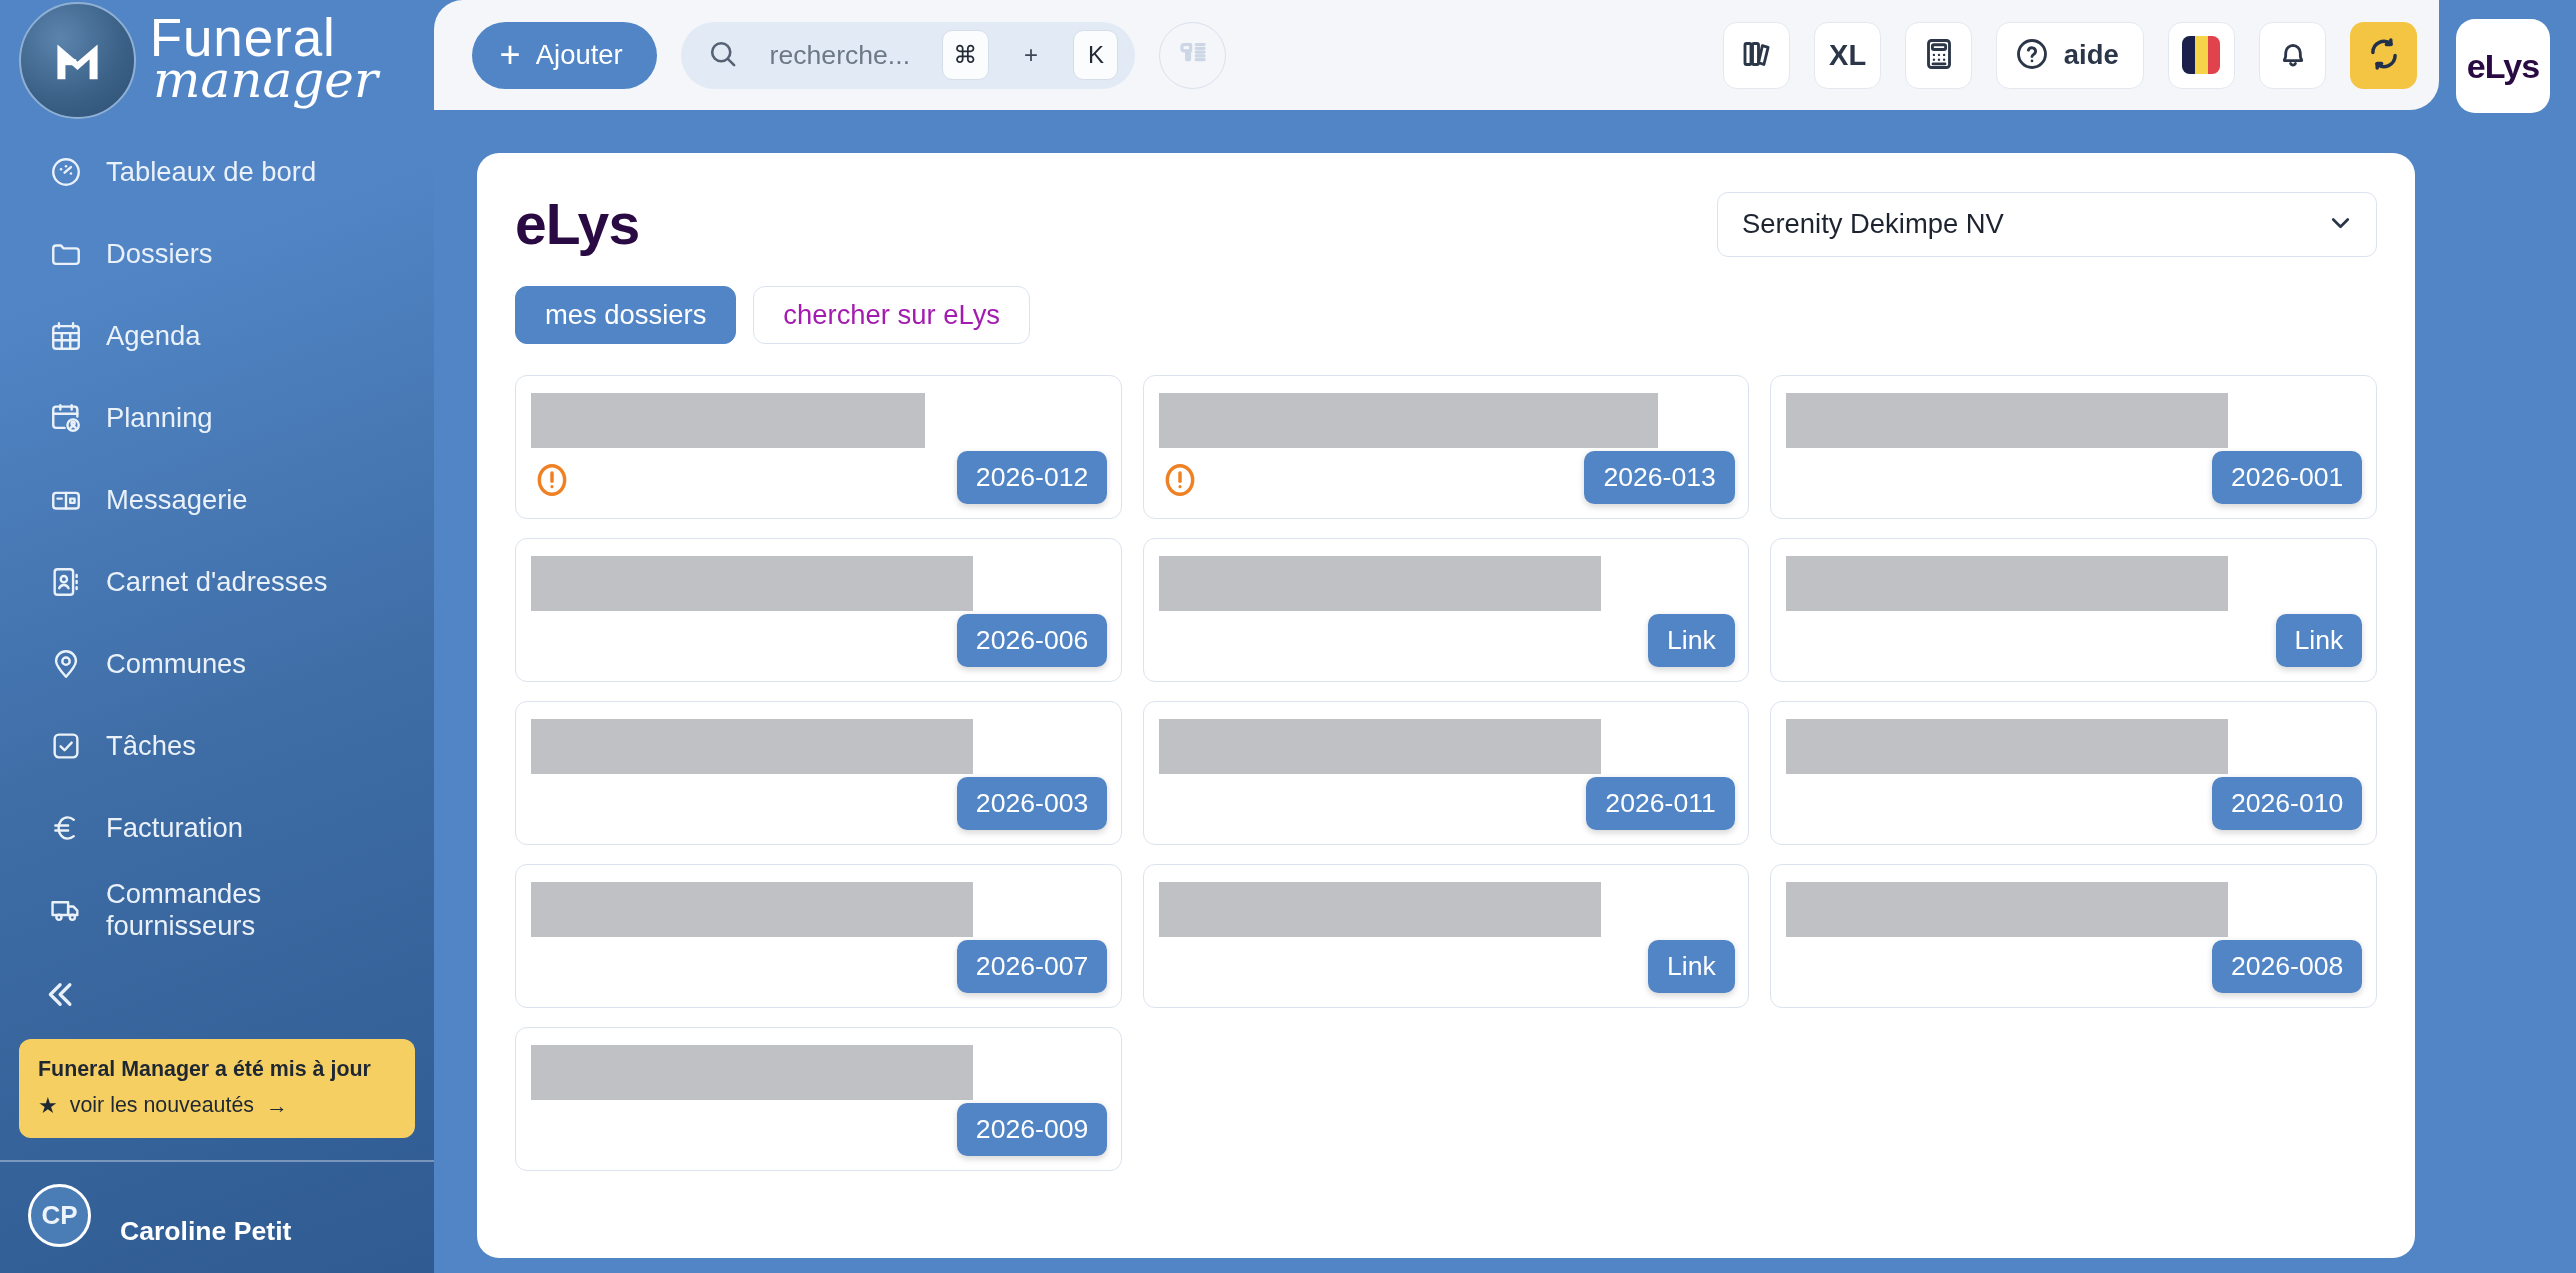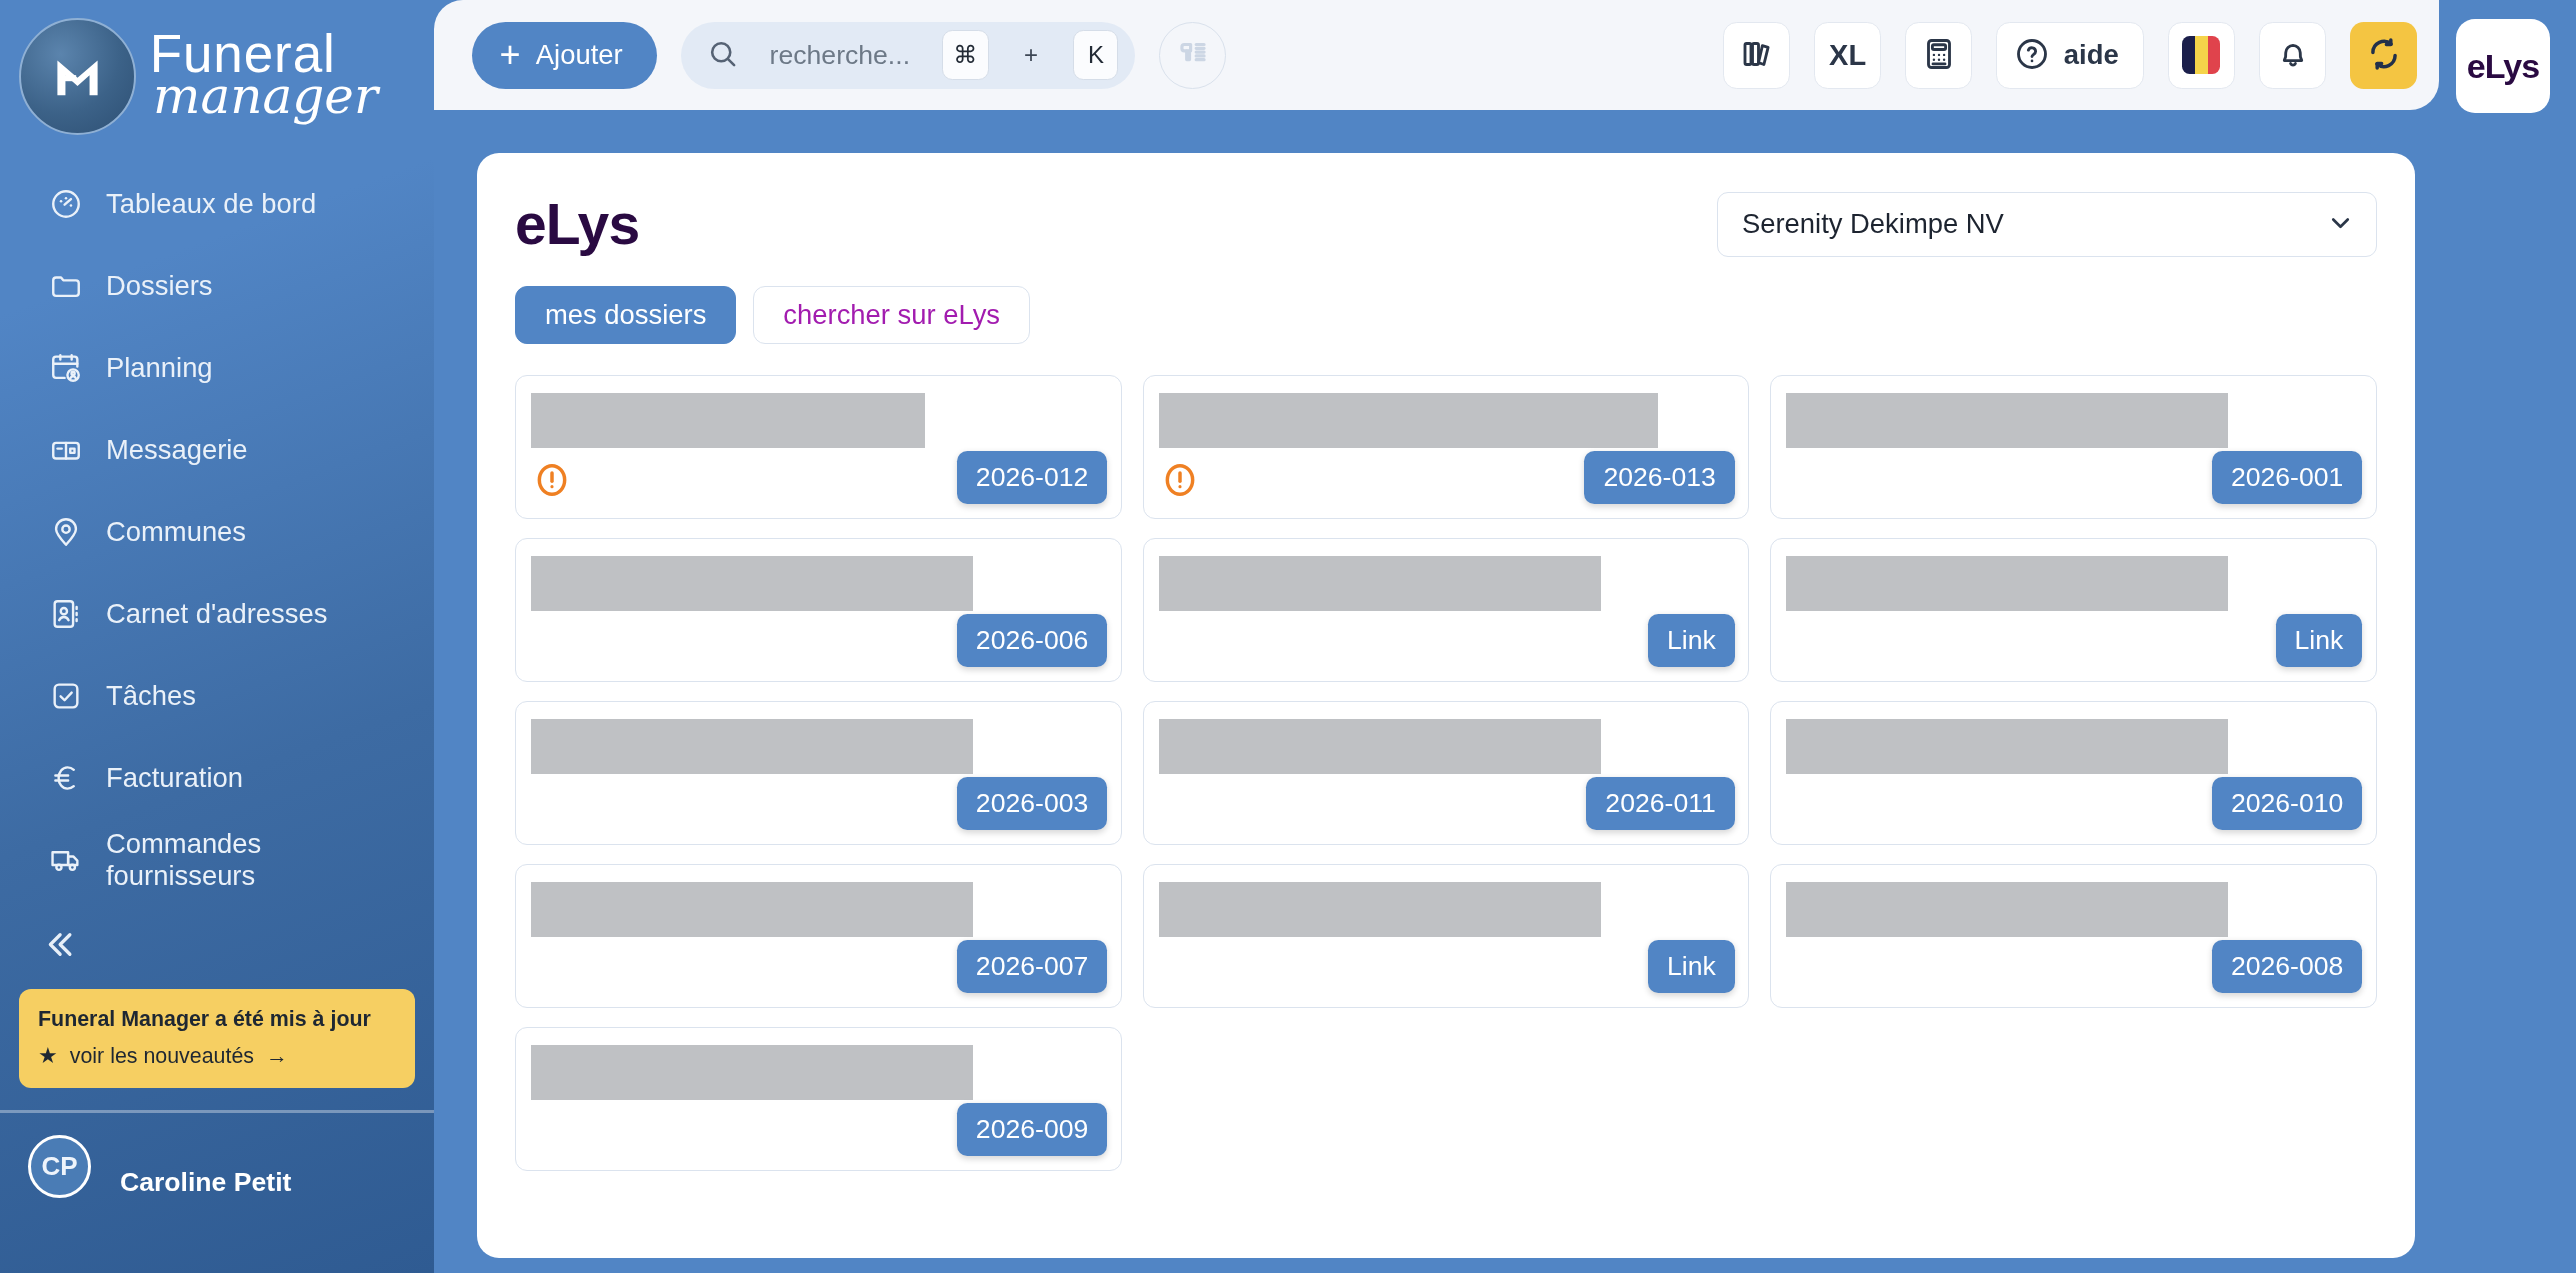--- a/index.html
+++ b/index.html
@@ -201,20 +201,29 @@
         <span class="nav-ico">
           <svg viewBox="0 0 24 24">
               <path d="M3 8a2 2 0 0 1 2-2h3.5l1.6 2H19a2 2 0 0 1 2 2v7a2 2 0 0 1-2 2H5a2 2 0 0 1-2-2Z"></path>
             </svg>
         </span>
         <span class="nav-label">Dossiers</span>
       </div>
       <div class="nav-item">
         <span class="nav-ico">
           <svg viewBox="0 0 24 24">
+              <rect x="3" y="5" width="18" height="16" rx="2"></rect>
+              <path d="M3 10h18M9 10v11M15 10v11M3 15h18M7 3v3M17 3v3"></path>
+            </svg>
+        </span>
+        <span class="nav-label">Agenda</span>
+      </div>
+      <div class="nav-item">
+        <span class="nav-ico">
+          <svg viewBox="0 0 24 24">
               <path d="M20 11V6a2 2 0 0 0-2-2H5a2 2 0 0 0-2 2v11a2 2 0 0 0 2 2h6"></path>
               <path d="M3 9h17M8 3v3M16 3v3"></path>
               <circle cx="17" cy="17" r="4"></circle>
               <circle cx="17" cy="15.8" r="1.1"></circle>
               <path d="M15.2 19c.4-.8 1-1.2 1.8-1.2s1.4.4 1.8 1.2"></path>
             </svg>
         </span>
         <span class="nav-label">Planning</span>
       </div>
       <div class="nav-item">
@@ -224,36 +233,36 @@
               <path d="M12 7v11"></path>
               <path d="M6 11h3"></path>
               <path d="M15 11h3v3h-3z"></path>
             </svg>
         </span>
         <span class="nav-label">Messagerie</span>
       </div>
       <div class="nav-item">
         <span class="nav-ico">
           <svg viewBox="0 0 24 24">
-              <path d="M12 21c4.5-5 7-8.1 7-11a7 7 0 1 0-14 0c0 2.9 2.5 6 7 11Z"></path>
-              <circle cx="12" cy="10" r="2.6"></circle>
-            </svg>
-        </span>
-        <span class="nav-label">Communes</span>
-      </div>
-      <div class="nav-item">
-        <span class="nav-ico">
-          <svg viewBox="0 0 24 24">
               <rect x="4" y="3" width="13" height="18" rx="2"></rect>
               <circle cx="10.5" cy="10" r="2.2"></circle>
               <path d="M7.2 16.4c.6-1.5 1.9-2.3 3.3-2.3s2.7.8 3.3 2.3"></path>
               <path d="M19.5 7v1.4M19.5 11.3v1.4M19.5 15.6V17"></path>
             </svg>
         </span>
         <span class="nav-label">Carnet d'adresses</span>
+      </div>
+      <div class="nav-item">
+        <span class="nav-ico">
+          <svg viewBox="0 0 24 24">
+              <path d="M12 21c4.5-5 7-8.1 7-11a7 7 0 1 0-14 0c0 2.9 2.5 6 7 11Z"></path>
+              <circle cx="12" cy="10" r="2.6"></circle>
+            </svg>
+        </span>
+        <span class="nav-label">Communes</span>
       </div>
       <div class="nav-item">
         <span class="nav-ico">
           <svg viewBox="0 0 24 24">
               <rect x="4" y="4" width="16" height="16" rx="3"></rect>
               <path d="M8.2 12.2 11 15l5-5.4"></path>
             </svg>
         </span>
         <span class="nav-label">Tâches</span>
       </div>

